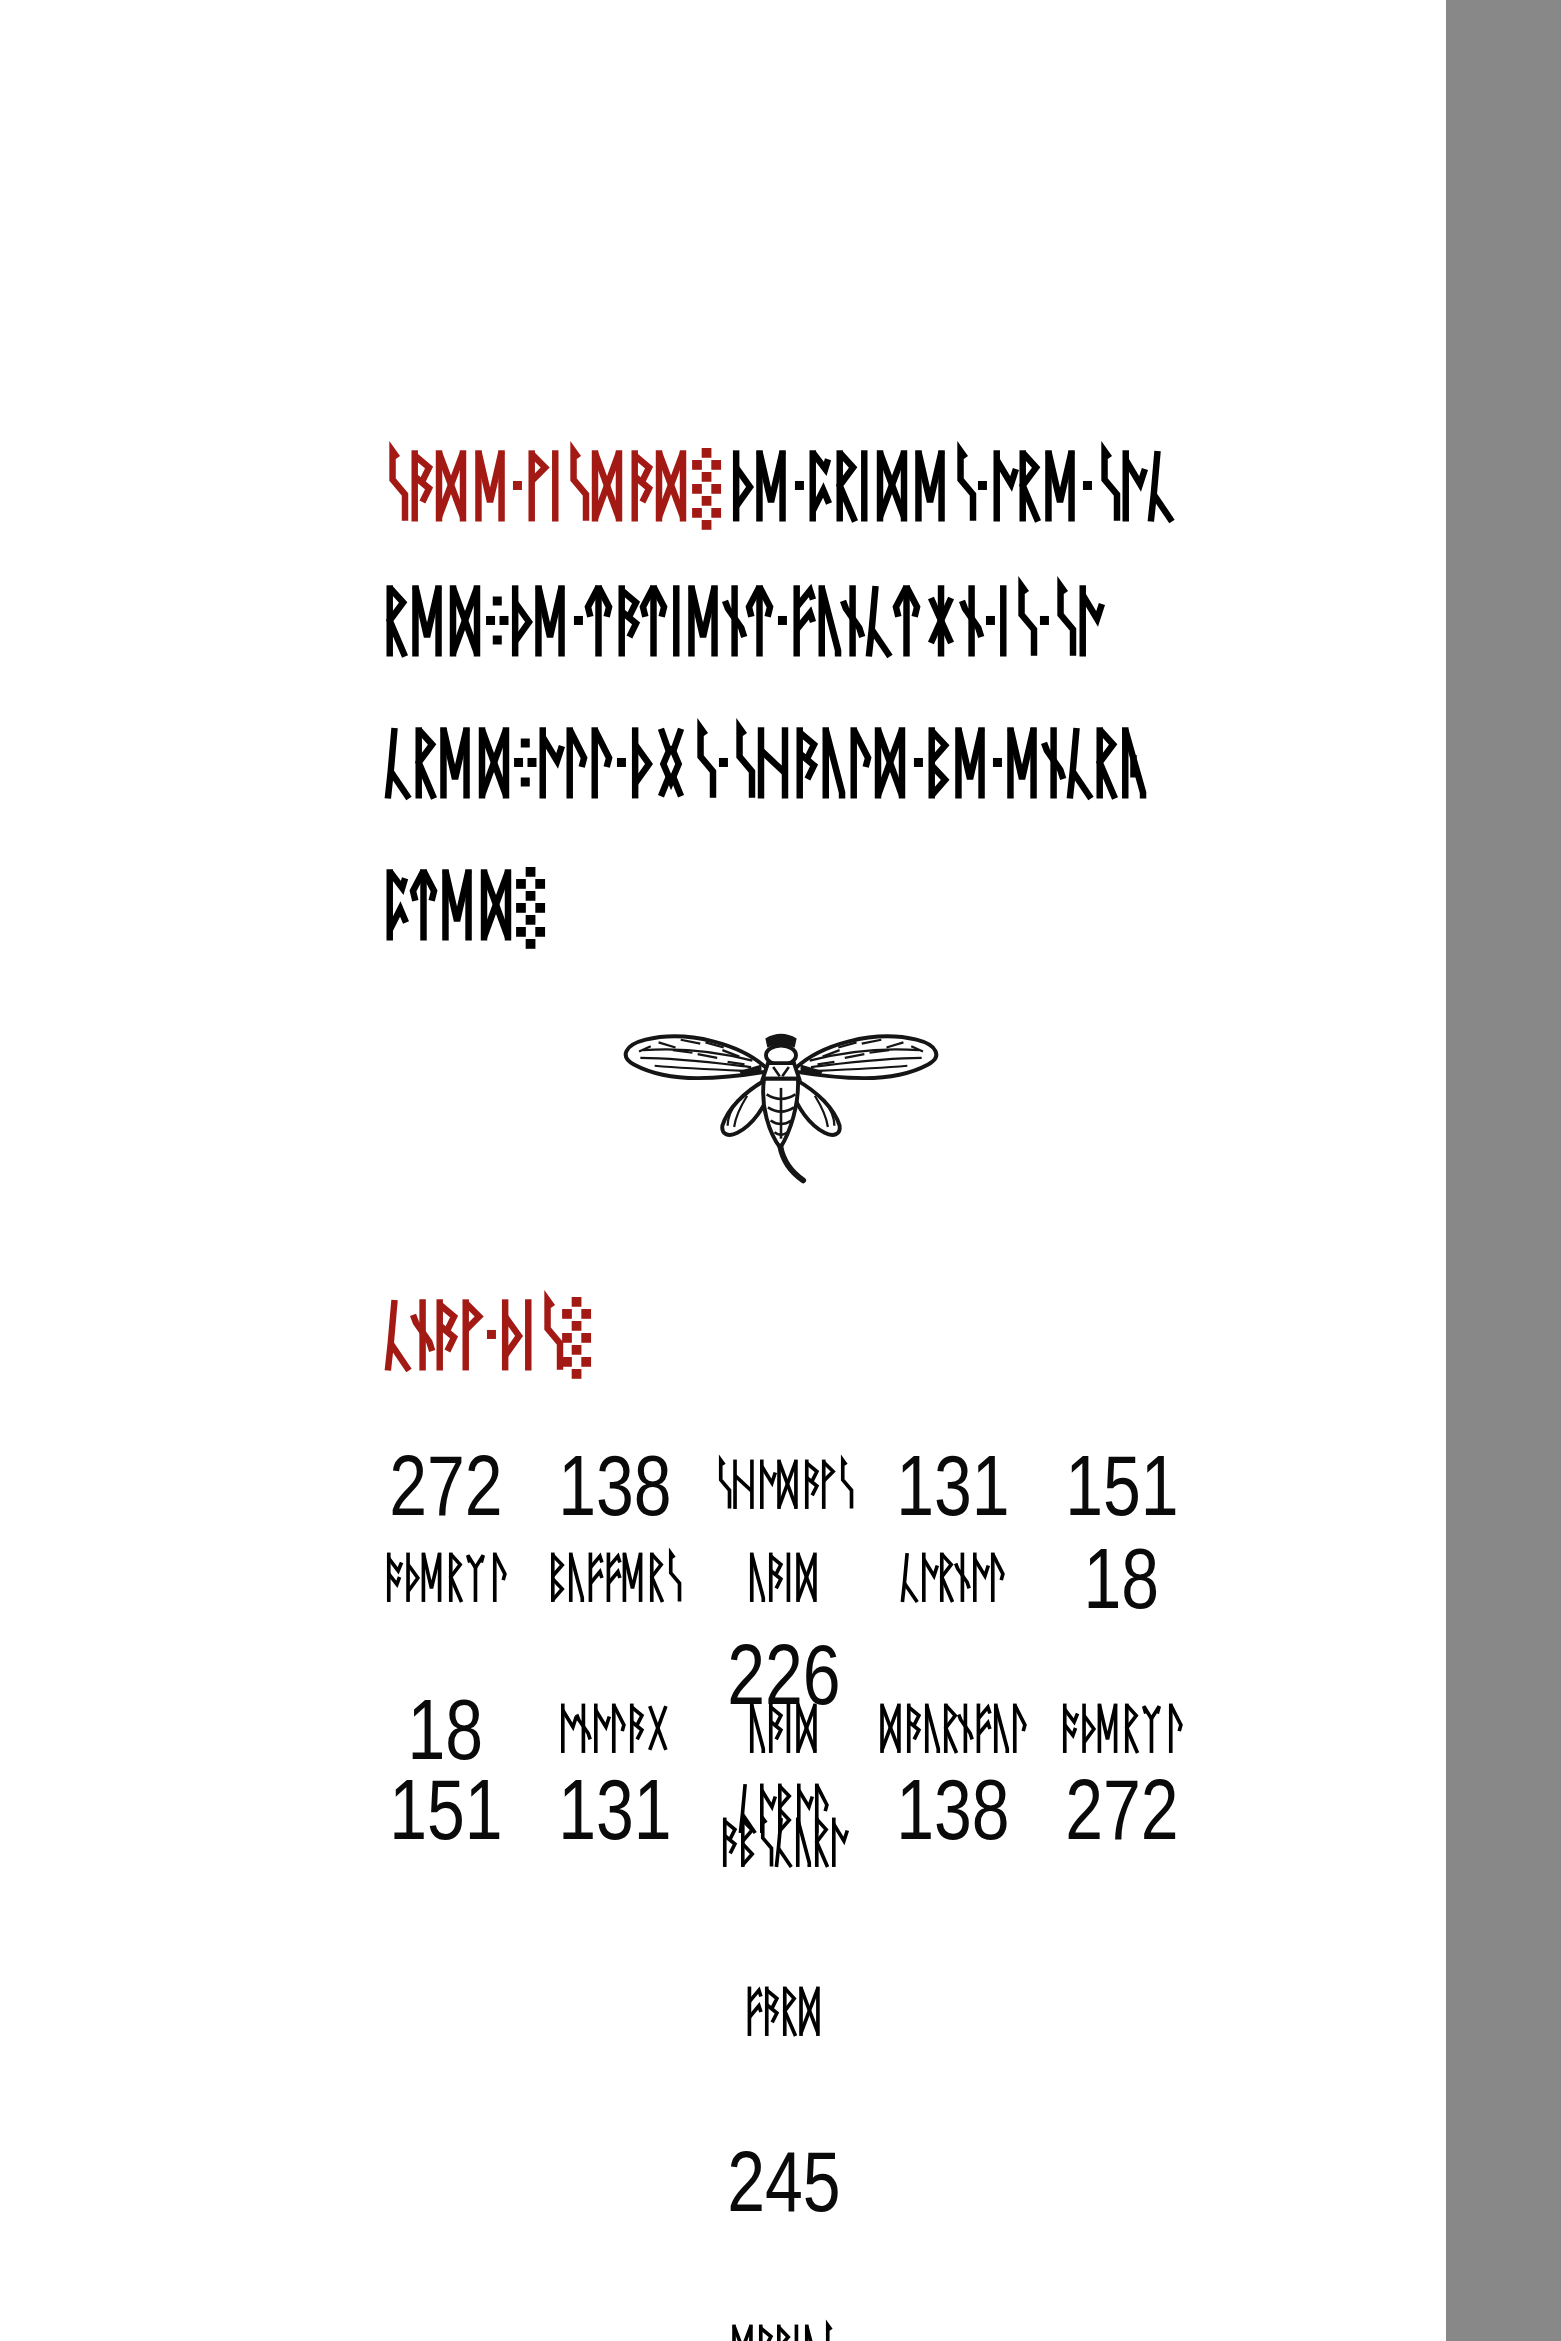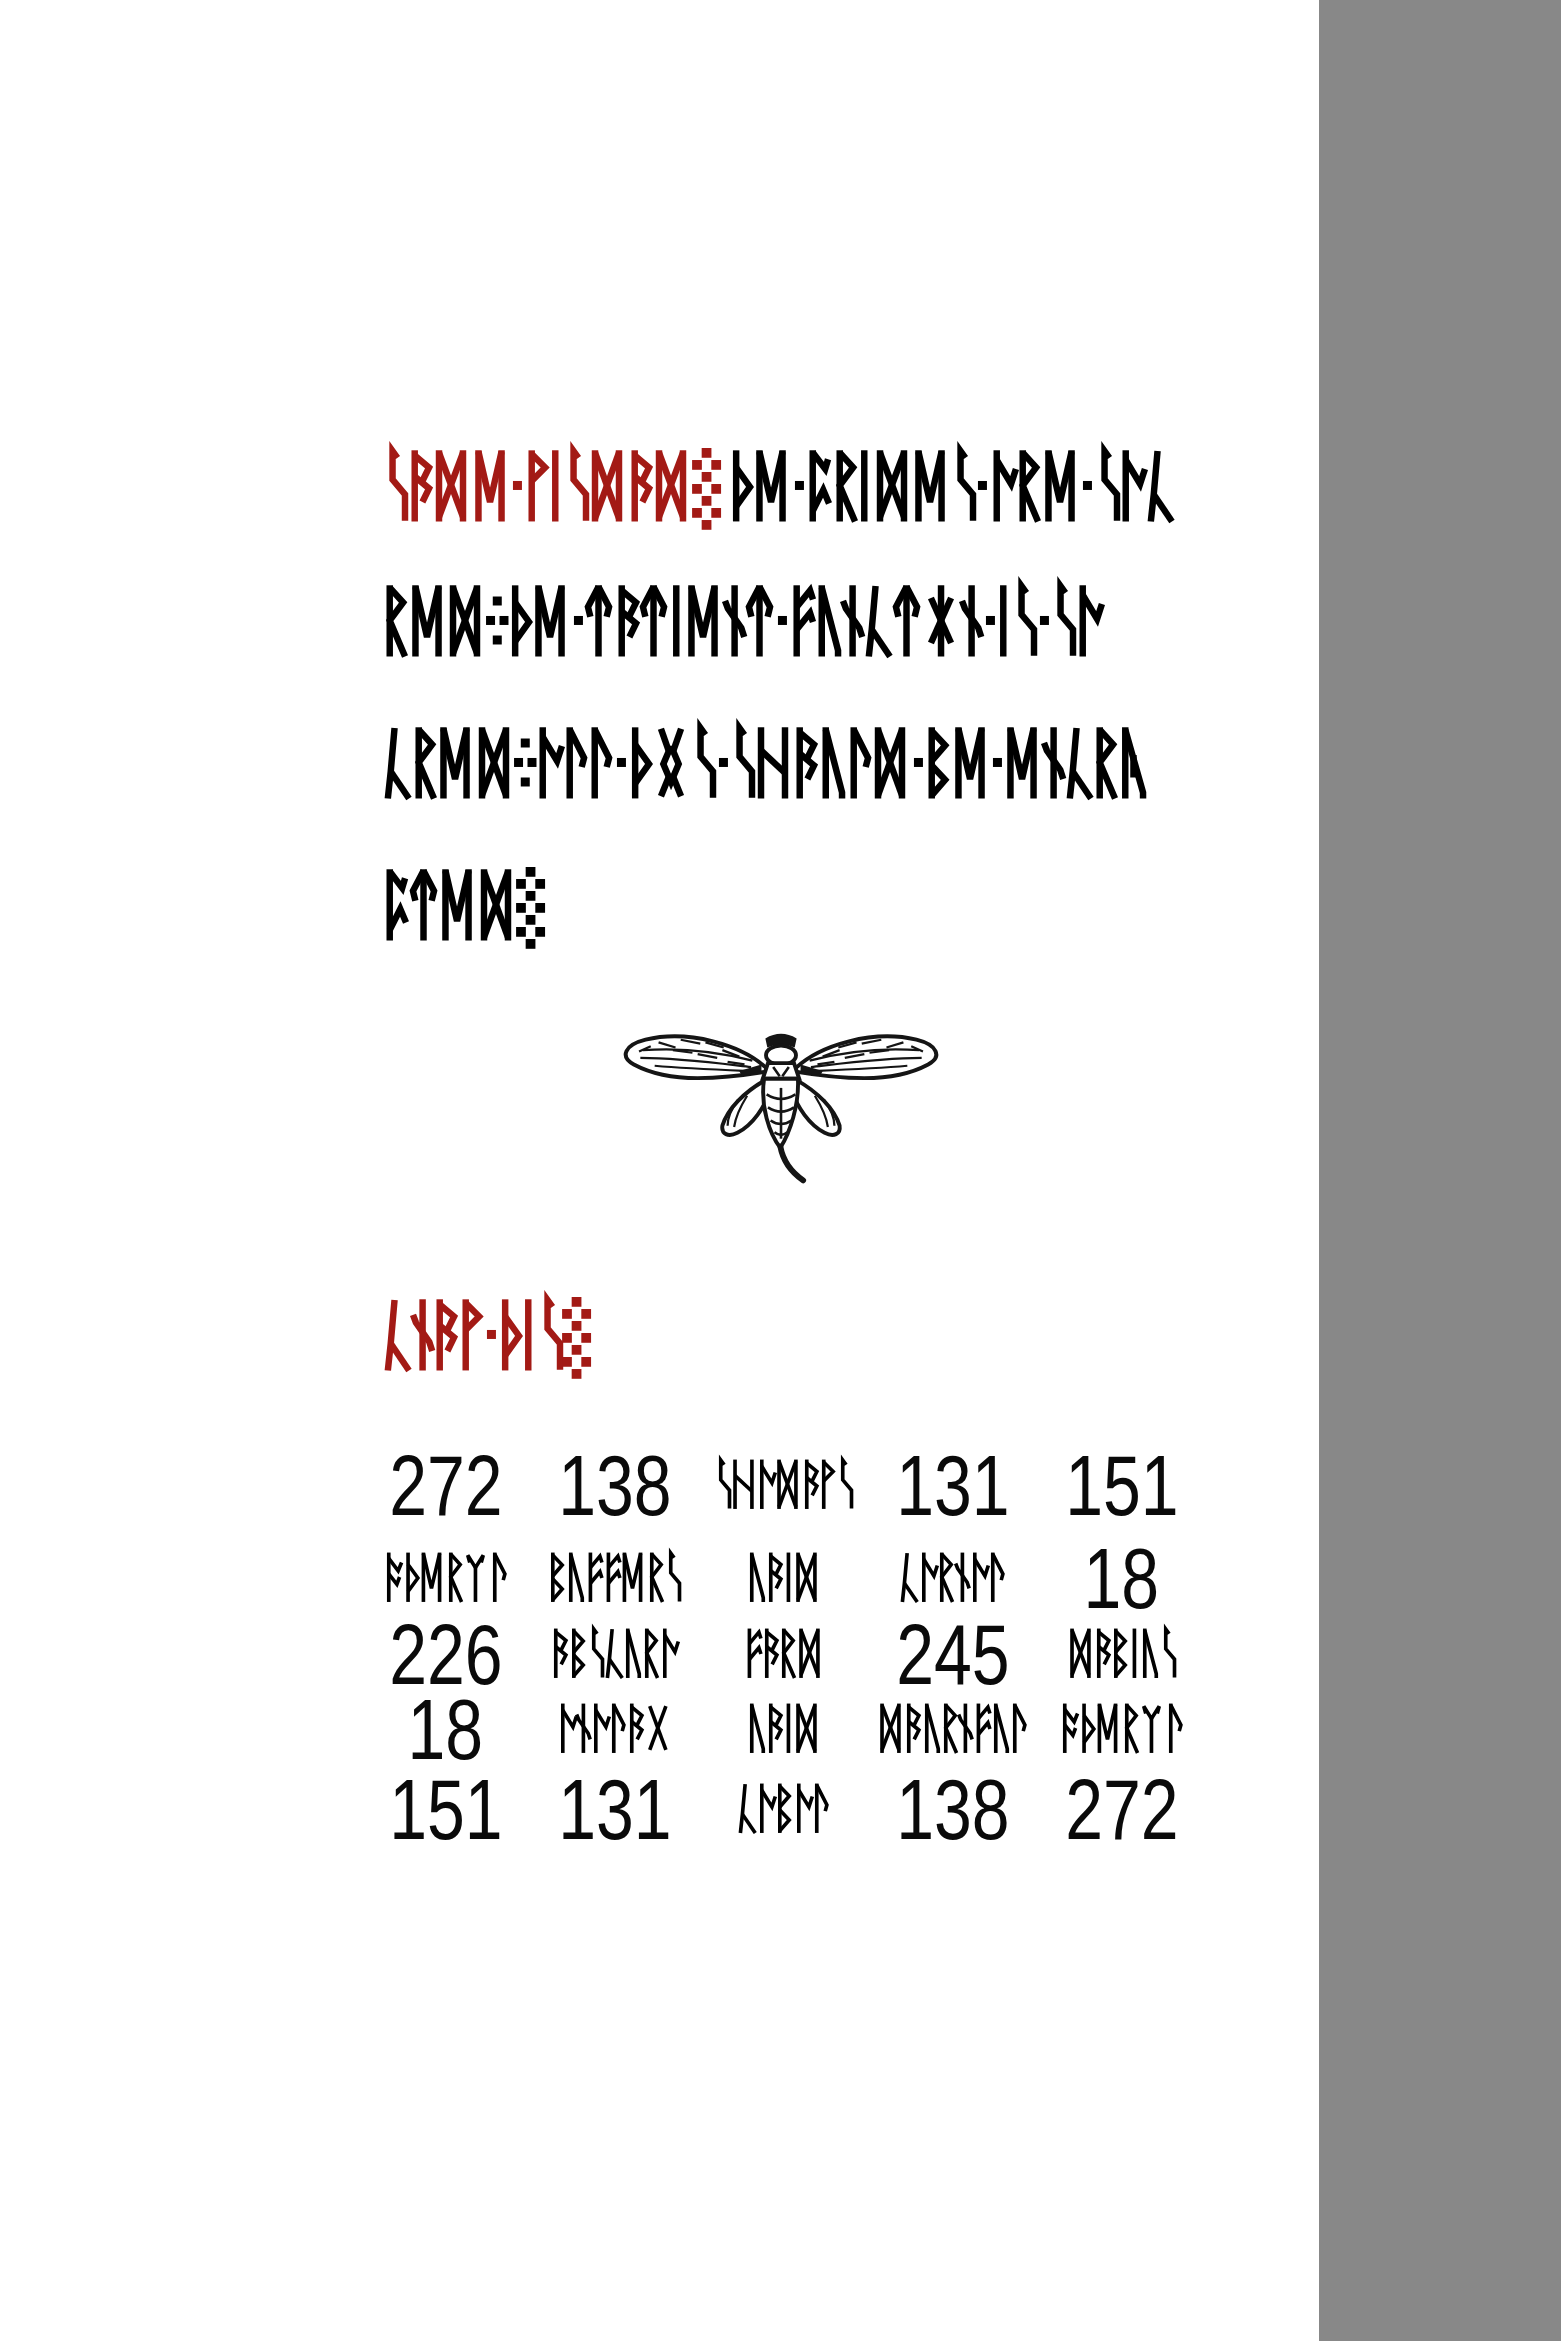--- a/index.html
+++ b/index.html
@@ -1,17 +1,17 @@
 <!DOCTYPE html>
 <html style="font-size:10.4px"><head>
 <meta charset="utf-8">
 <style>
   html,body{margin:0;padding:0;}
   body{background:#888;}
-  #page{position:relative;width:1319px;height:2342px;background:#ffffff;overflow:hidden;
+  #page{position:relative;width:1446px;height:2342px;background:#ffffff;overflow:hidden;
         font-family:"Liberation Sans",sans-serif;}
   .rune{display:flex;align-items:flex-end;color:#000;}
   .rune svg{overflow:visible;display:block;}
   .rune-line{position:absolute;display:flex;align-items:flex-end;}
   .red{color:#a31a15;}
   .grid-row{position:absolute;left:361px;width:846px;height:68px;display:flex;}
   .grid-cell{flex:0 0 169px;display:flex;align-items:flex-end;justify-content:center;height:68px;}
   .num{font-family:"Liberation Sans",sans-serif;font-weight:400;font-size:85px;line-height:1;
        color:#0a0a0a;transform:scaleX(.8);transform-origin:50% 100%;margin-bottom:-18px;}
   #cicada{position:absolute;left:613px;top:1028px;}
@@ -710,21 +710,21 @@
             <svg width="16.3" height="52" style="margin-right: 1.3px;" viewBox="0 0 25 80">
               <polyline points="7.3,2.4 7.3,78.4" fill="none" stroke="currentColor" stroke-width="5.6" stroke-linejoin="miter"></polyline>
               <polyline points="7.3,4.8 22.9,35.2 20.3,44.8" fill="none" stroke="currentColor" stroke-width="5.6" stroke-linejoin="miter"></polyline>
             </svg>
           </div>
         </div>
         <div class="grid-cell">
           <span class="num">18</span>
         </div>
       </div>
-      <div class="grid-row" style="top: 1611px;">
+      <div class="grid-row" style="top: 1530px; flex-direction: column;">
         <div class="grid-cell">
           <span class="num">226</span>
         </div>
         <div class="grid-cell">
           <div class="rune runes-sm">
             <svg width="16.3" height="52" style="margin-right: 1.3px;" viewBox="0 0 25 80">
               <polyline points="7.3,2.4 7.3,78.4" fill="none" stroke="currentColor" stroke-width="5.6" stroke-linejoin="miter"></polyline>
               <polyline points="7.3,8.0 22.9,20.8 15.6,35.2" fill="none" stroke="currentColor" stroke-width="5.6" stroke-linejoin="miter"></polyline>
               <polyline points="7.3,30.4 22.9,43.2 15.6,57.6" fill="none" stroke="currentColor" stroke-width="5.6" stroke-linejoin="miter"></polyline>
             </svg>

